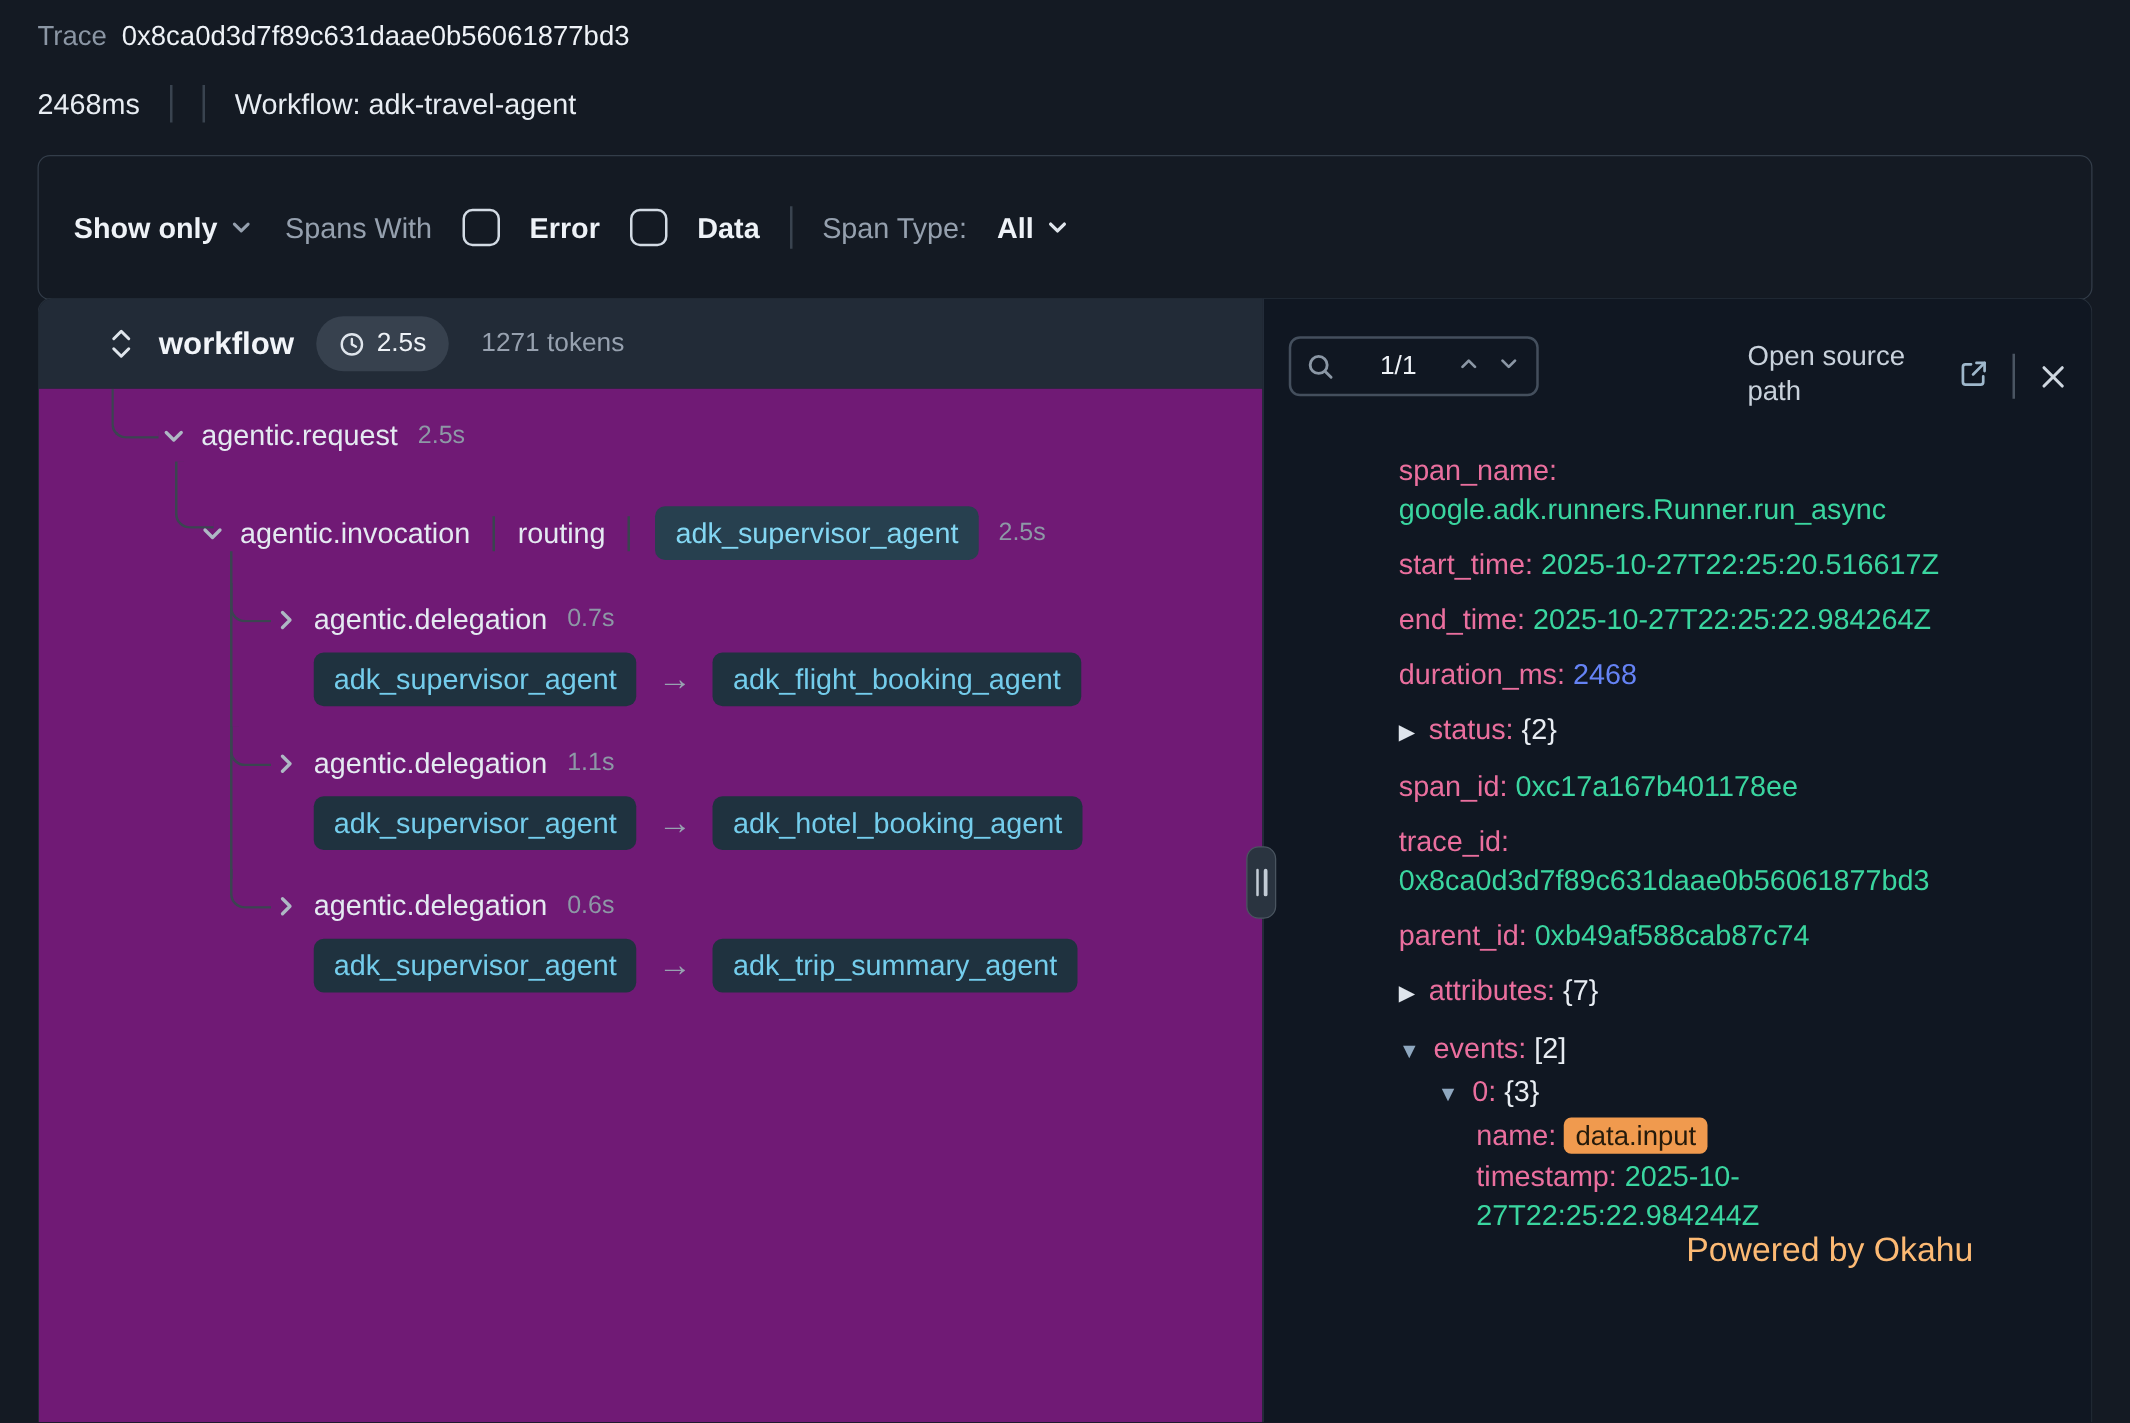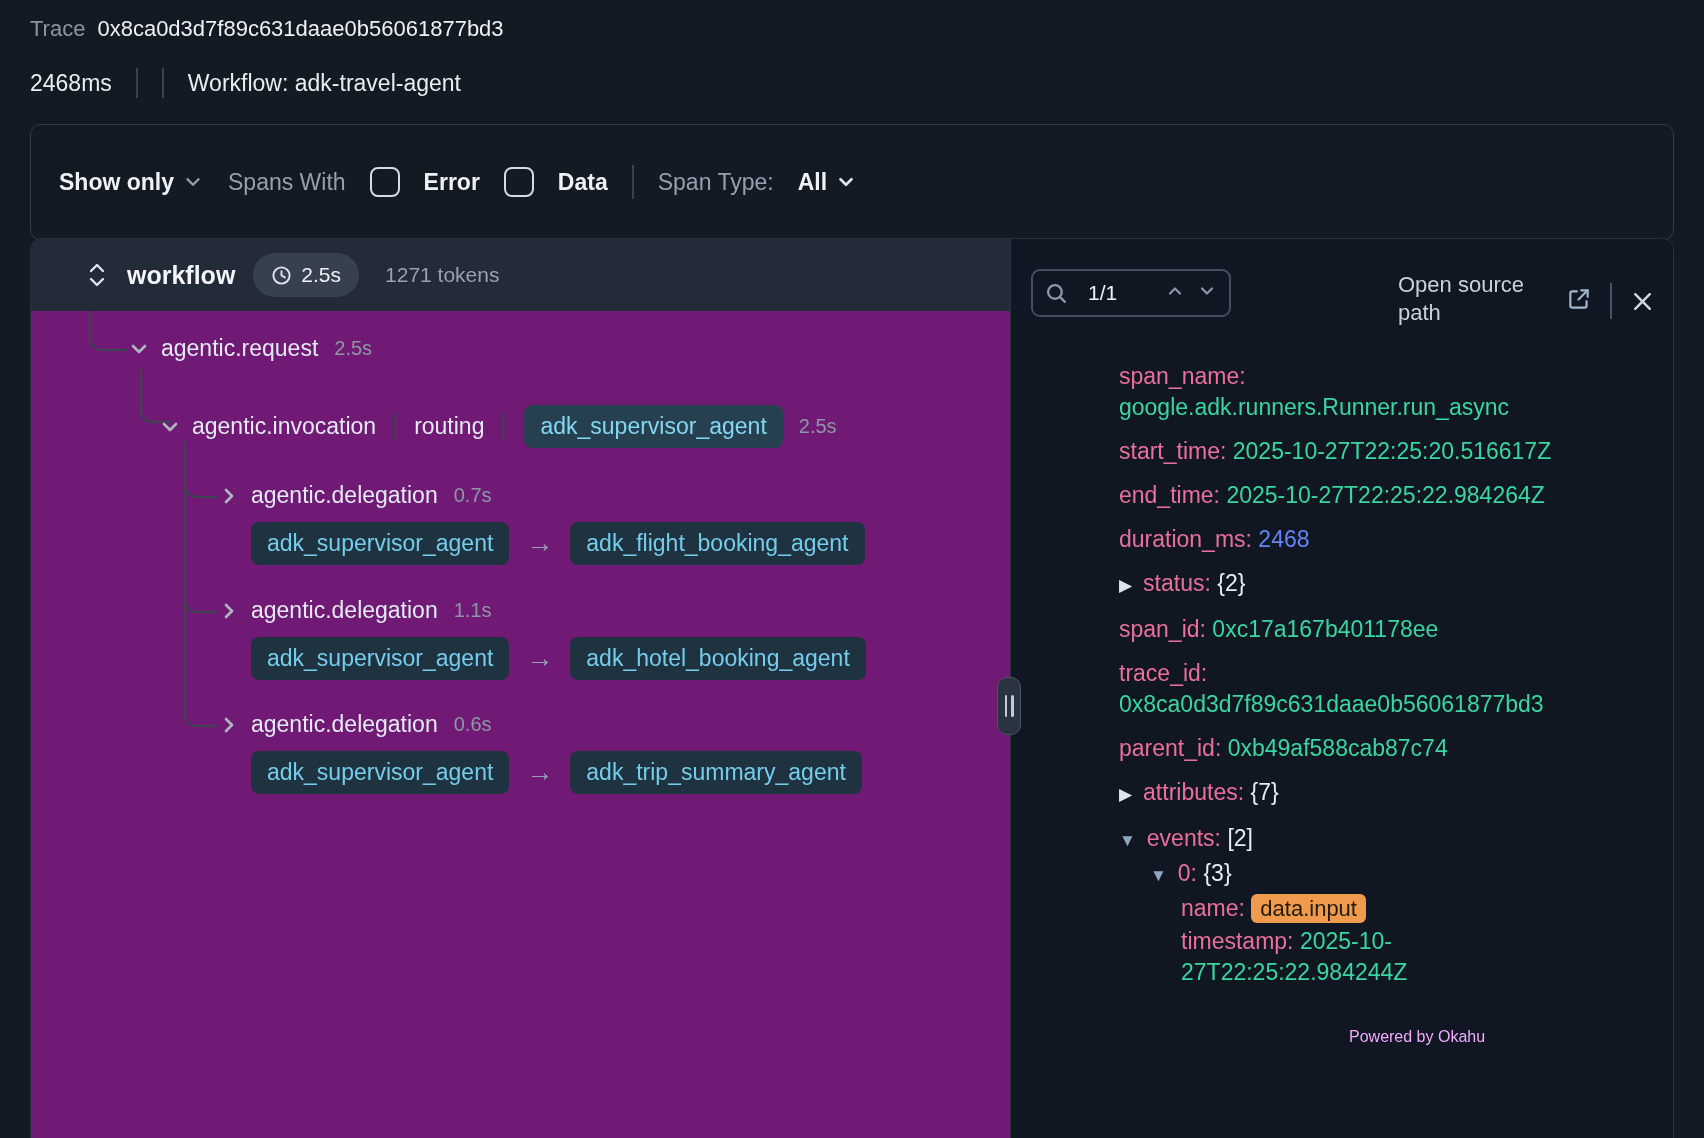--- a/index.html
+++ b/index.html
@@ -103,21 +103,21 @@
   .split-handle i { display:block; width:2.5px; height:22px; background:#c3ccd6; border-radius:2px; }
 
   
   .right-pane {
     flex:0 0 663px; width:663px; background:#101722; border-left:1px solid #2a3441;
     position:relative; overflow:hidden;
   }
   .right-header { display:flex; align-items:flex-start; padding:30px 18px 6px 20px; }
   .searchbox {
     width:200px; height:48px; border:2px solid #444f5d; border-radius:9px;
-    display:flex; align-items:center; padding:0 12px; gap:12px; cursor:text;
+    display:flex; align-items:center; padding:0 12px; gap:28px; cursor:text;
   }
   .searchbox .sicon { color:#8b97a5; display:flex; }
   .scount { font-size:21px; color:#eef2f7; margin-left:8px; }
   .schevs { margin-left:auto; display:flex; align-items:center; gap:12px; color:#8b97a5; }
   .open-path { margin-left:auto; display:flex; align-items:center; gap:16px; padding-top:2px; }
   .open-path-text { width:152px; font-size:22px; color:#c9d2dc; line-height:28px; cursor:pointer; }
   .ext-icon { color:#9fb8cc; display:flex; cursor:pointer; }
   .hdr-vdiv { width:2px; height:36px; background:#4a5562; margin:4px 2px 0; }
   .close-icon { color:#cfd7e0; display:flex; cursor:pointer; margin-top:5px; }
 
@@ -131,21 +131,21 @@
   .tri { color:#dfe5ec; font-size:17px; margin-right:11px; }
   .tri-open { color:#8fa8c0; }
   .ind1 { padding-left:31px; }
   .ind2 { padding-left:62px; }
   .badge {
     background:#f09a4e; color:#241a0b; padding:2px 9px; border-radius:6px;
     font-size:22px; font-weight:500;
   }
 
   .watermark {
-    position:absolute; left:1349px; top:1028px; font-size:16px; color:#f0abfc;
+    position:absolute; left:1349px; top:985px; font-size:27px; color:#fdba74;
     z-index:6; white-space:nowrap;
   }
 </style>
 </head>
 <body>
 
 <div class="top">
   <div class="trace-line">
     <span class="trace-label">Trace</span>
     <span class="trace-id">0x8ca0d3d7f89c631daae0b56061877bd3</span>

